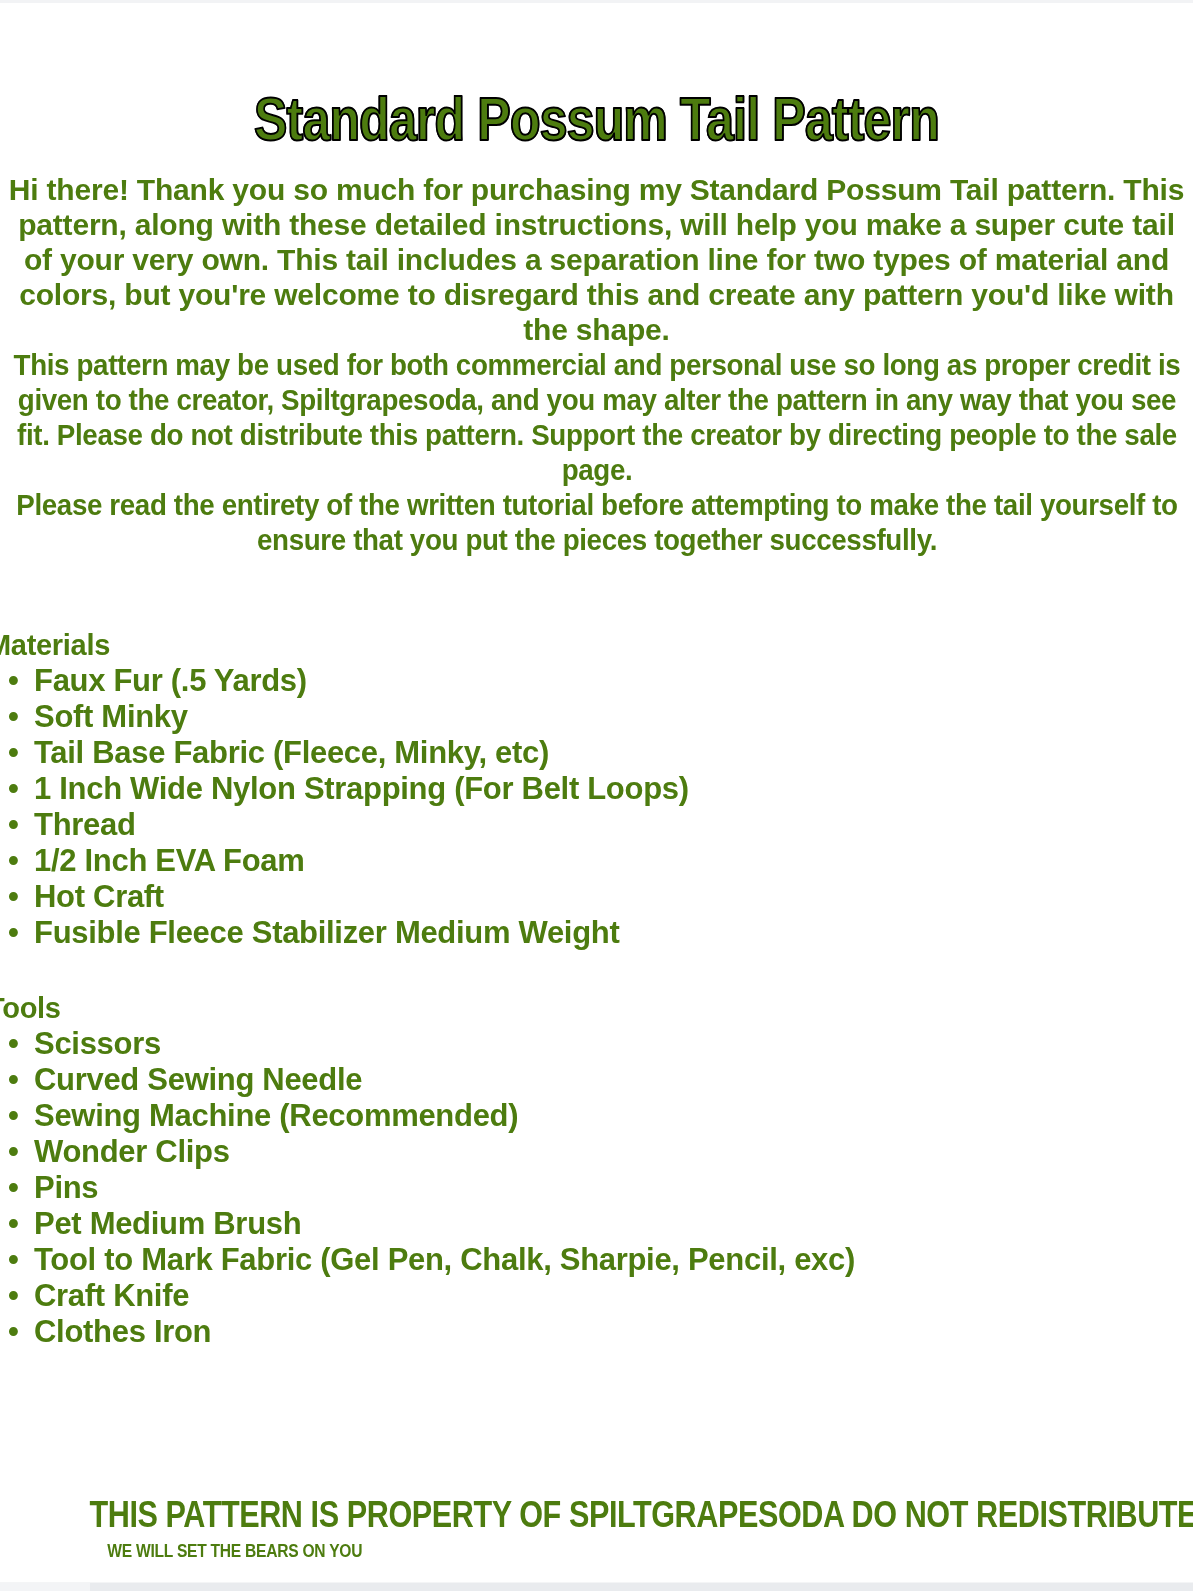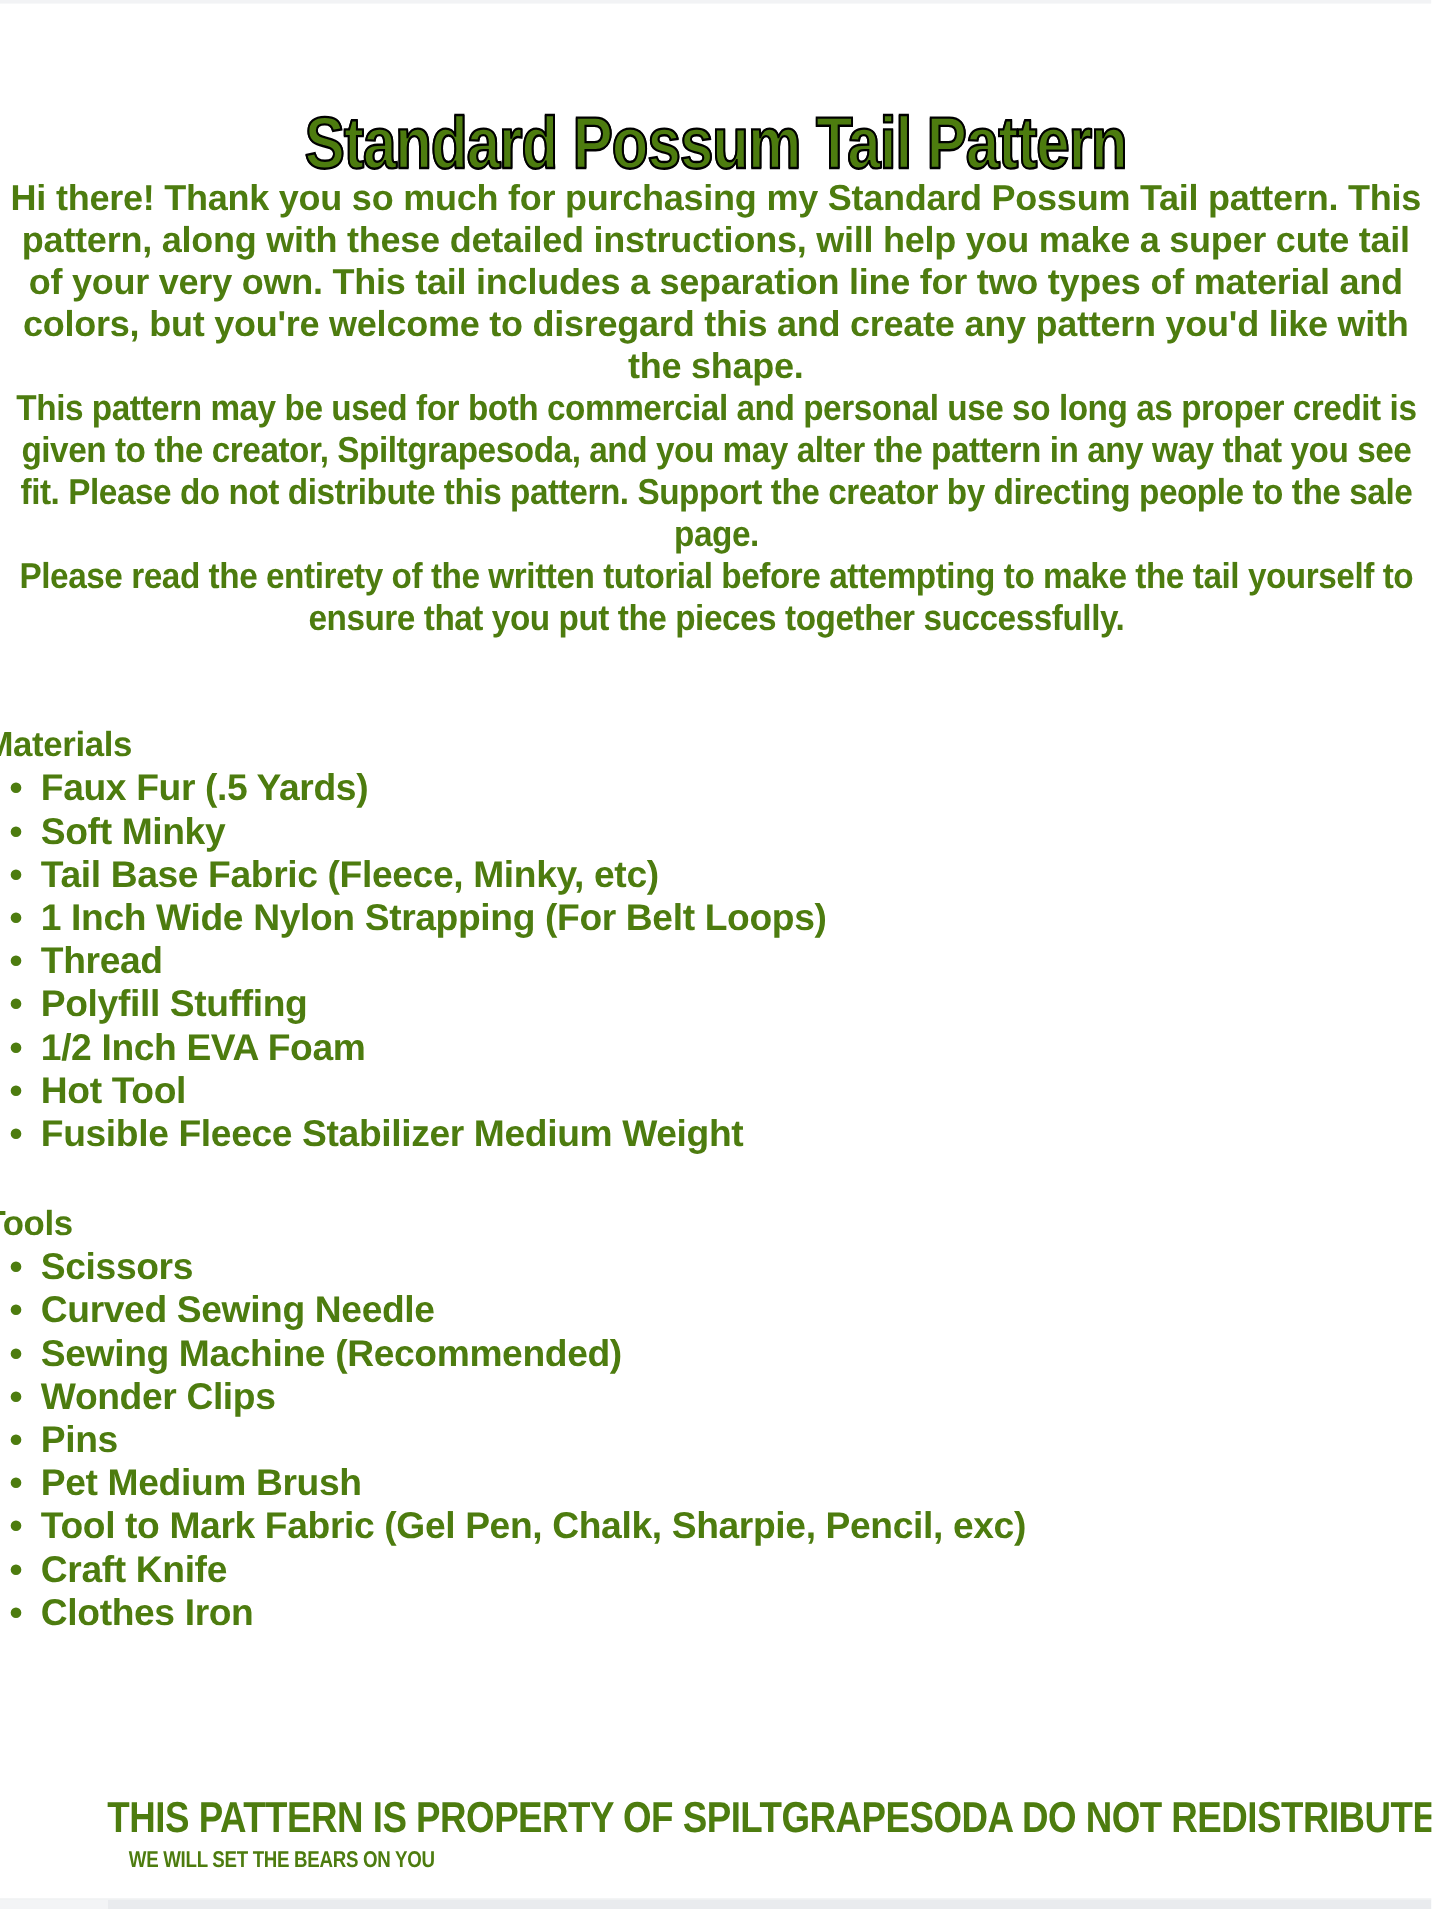--- a/index.html
+++ b/index.html
@@ -40,21 +40,21 @@
   }
   .intro {
     text-align: center;
     font-size: 30px;
     line-height: 35px;
     letter-spacing: -0.2px;
     margin: 0;
   }
   .intro-wide {
     width: 1185px;
-    margin: 0 auto 0 auto;
+    margin: 24px auto 0 auto;
   }
   .intro-cond {
     width: 1290px;
     margin-left: -48.5px;
     transform: scaleX(0.925);
     transform-origin: 50% 0;
     letter-spacing: -0.4px;
   }
   .section { margin: 0; }
   .section-materials { margin-top: 70px; }
@@ -121,23 +121,22 @@
   <p class="intro intro-cond">Please read the entirety of the written tutorial before attempting to make the tail yourself to ensure that you put the pieces together successfully.</p>
 
   <div class="section section-materials">
     <h2 class="section-heading">Materials</h2>
     <ul class="item-list">
       <li>Faux Fur (.5 Yards)</li>
       <li>Soft Minky</li>
       <li>Tail Base Fabric (Fleece, Minky, etc)</li>
       <li>1 Inch Wide Nylon Strapping (For Belt Loops)</li>
       <li>Thread</li>
-      <li>Polyfill Stuffing</li>
       <li>1/2 Inch EVA Foam</li>
-      <li>Hot Tool</li>
+      <li>Hot Craft</li>
       <li>Fusible Fleece Stabilizer Medium Weight</li>
     </ul>
   </div>
 
   <div class="section section-tools">
     <h2 class="section-heading">Tools</h2>
     <ul class="item-list">
       <li>Scissors</li>
       <li>Curved Sewing Needle</li>
       <li>Sewing Machine (Recommended)</li>

